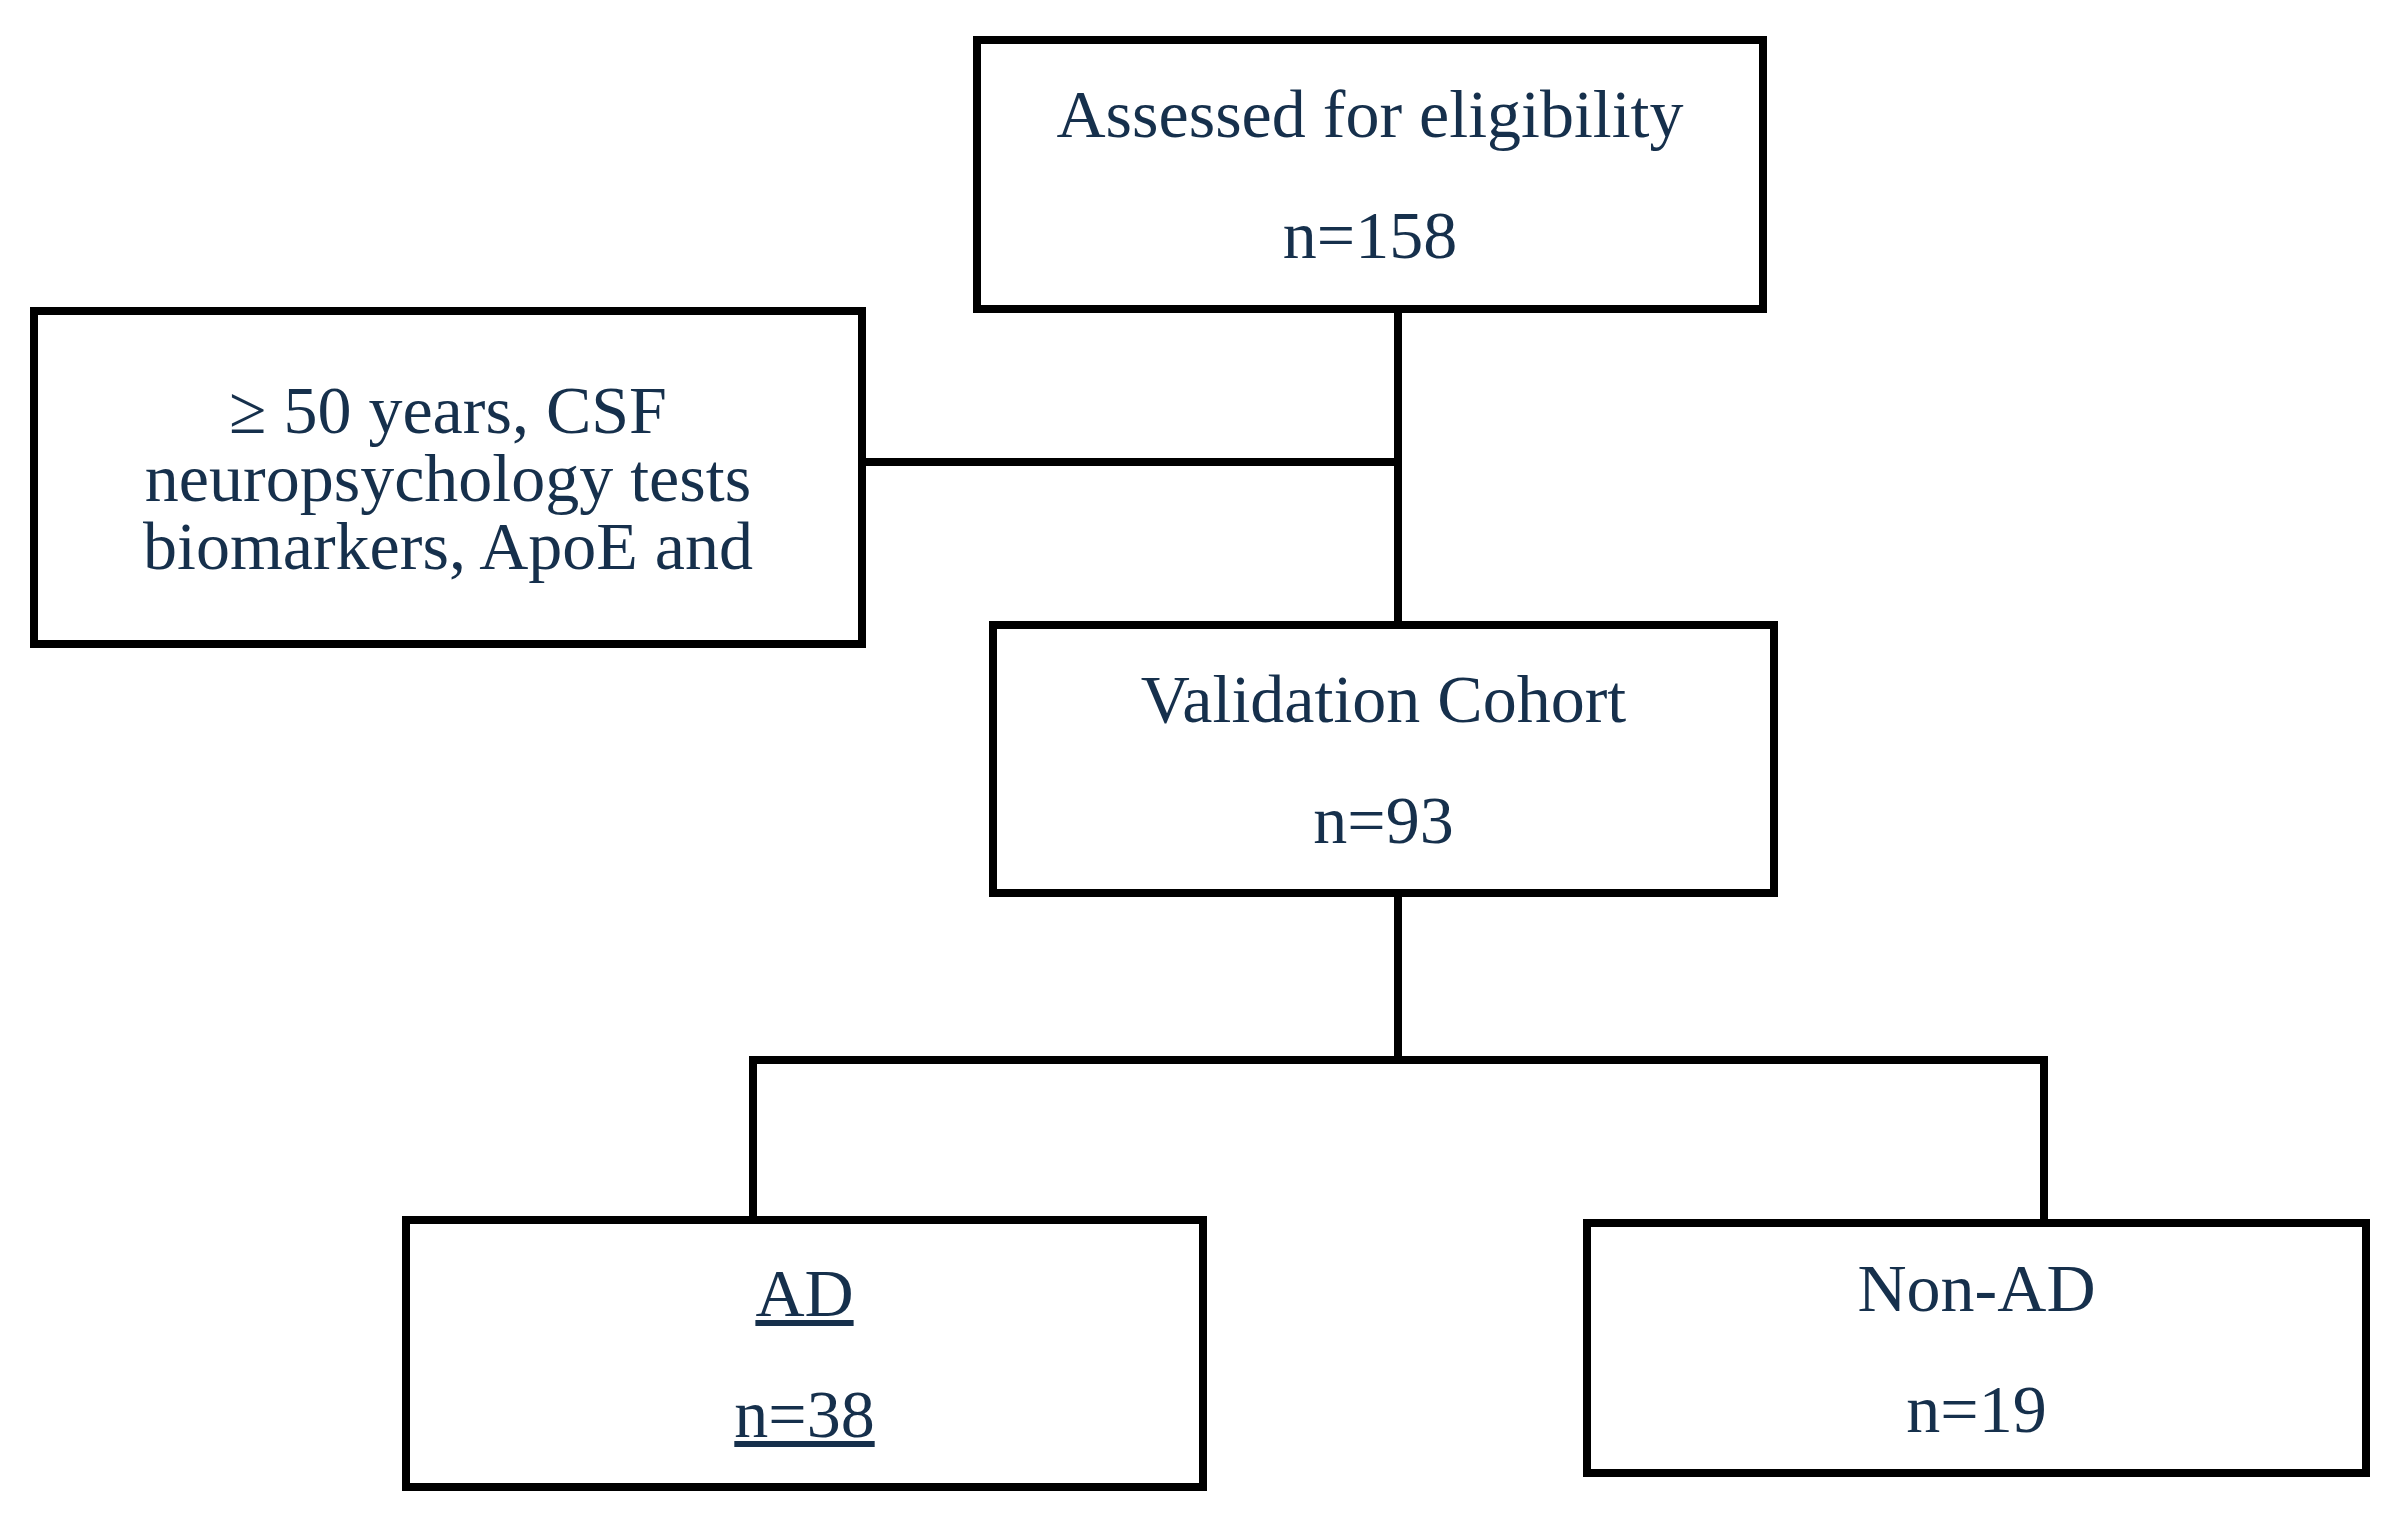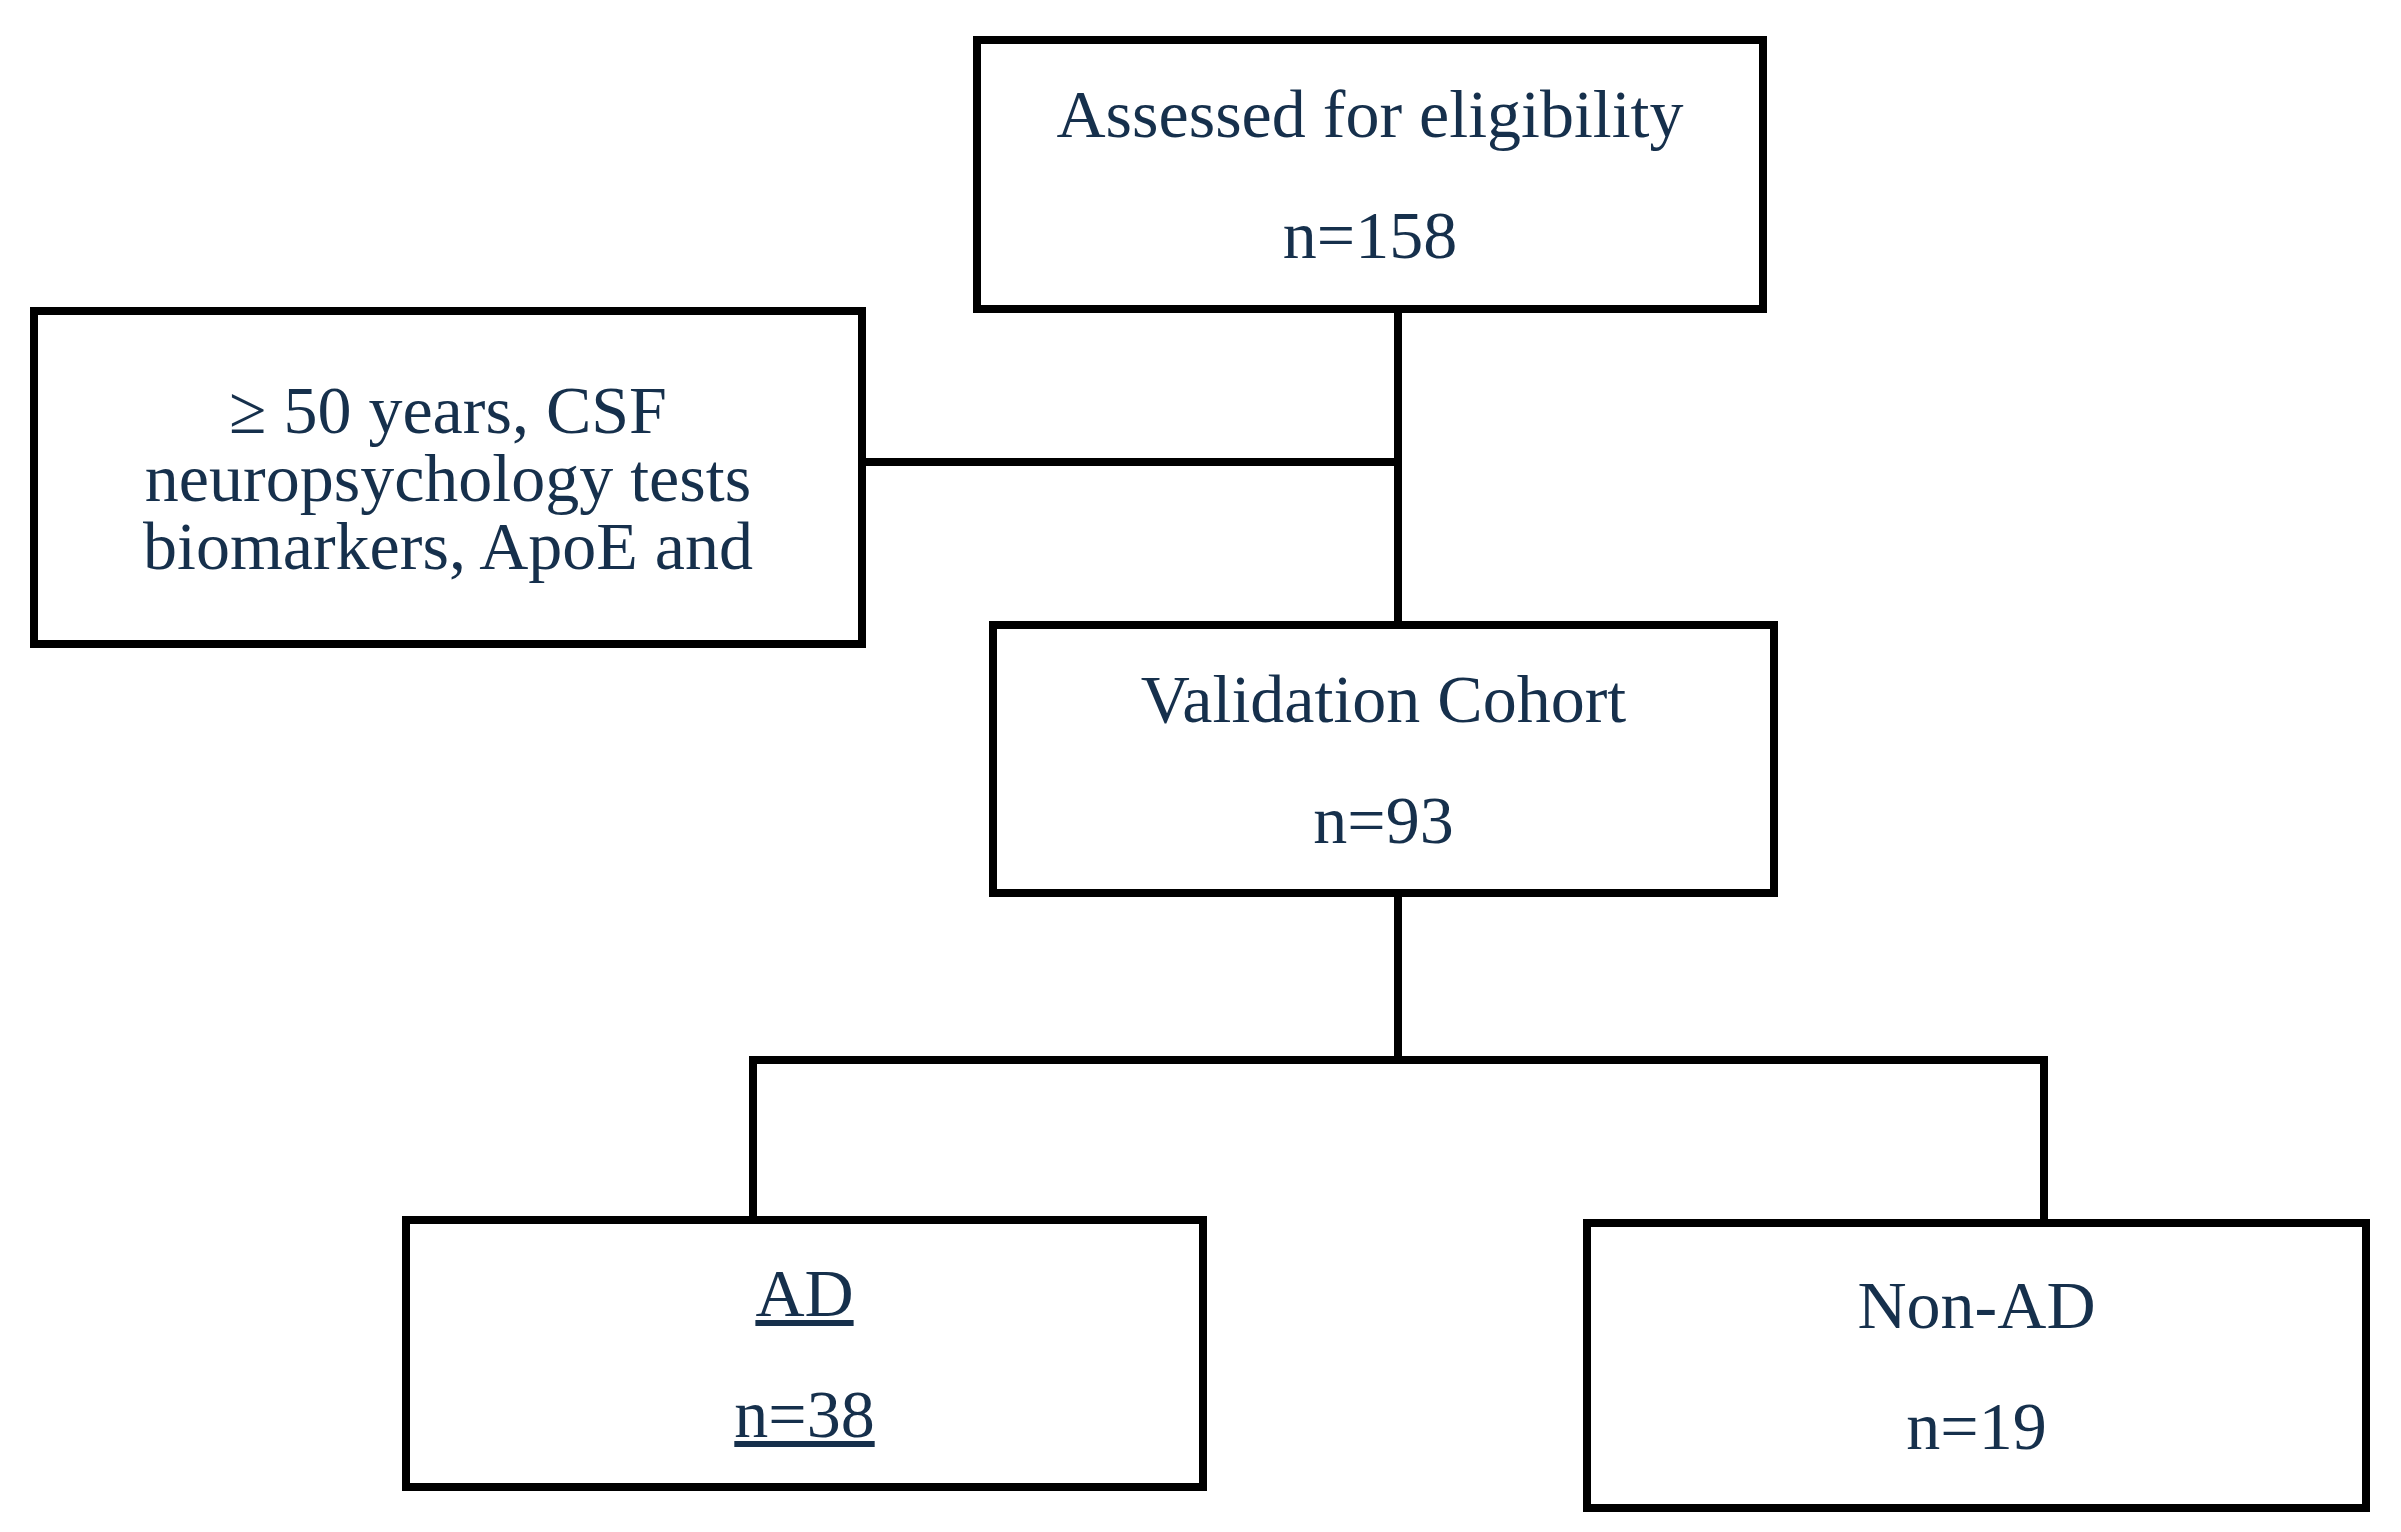--- a/index.html
+++ b/index.html
@@ -38,21 +38,21 @@
   .connector {
     position: absolute;
     background: var(--border-color, #000000);
     z-index: 1;
   }
   
   #box-eligibility { left: 973px; top: 36px;   width: 794px; height: 277px; }
   #box-criteria    { left: 30px;   top: 307px;  width: 836px; height: 341px; }
   #box-validation  { left: 989px; top: 621px;  width: 789px; height: 276px; }
   #box-ad          { left: 402px;  top: 1216px; width: 805px; height: 275px; text-decoration: underline; }
-  #box-non-ad      { left: 1583px; top: 1219px; width: 787px; height: 293px; }
+  #box-non-ad      { left: 1583px; top: 1219px; width: 787px; height: 258px; }
   
   #conn-v1 { left: 1394px; top: 312px;  width: 7.6px;    height: 314px; }
   #conn-h1 { left: 863px; top: 458px;  width: 539px;  height: 7.6px;  }
   #conn-v2 { left: 1394px; top: 894px; width: 7.6px;    height: 169px; }
   #conn-h2 { left: 749px;  top: 1056px; width: 1299px; height: 7.6px;  }
   #conn-v3 { left: 749px;  top: 1056px; width: 7.6px;    height: 165px; }
   #conn-v4 { left: 2040px; top: 1056px; width: 7.6px;    height: 168px; }
 </style>
 </head>
 <body>

